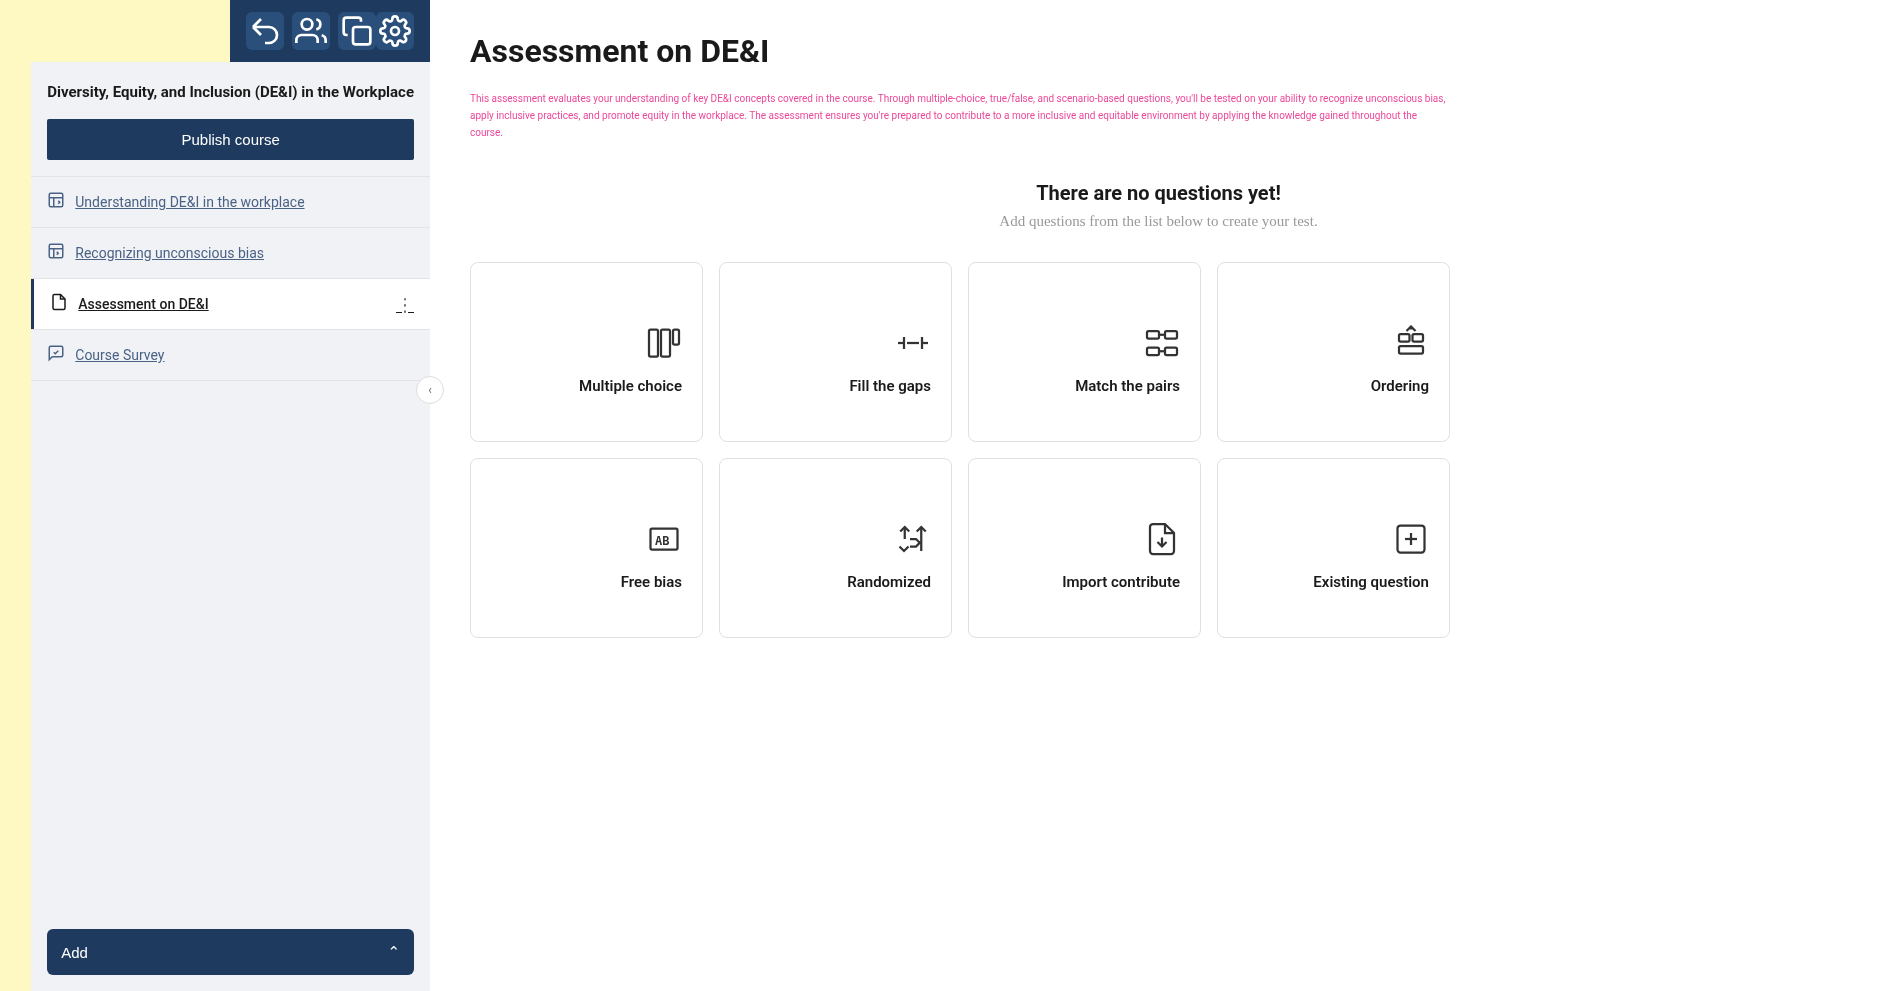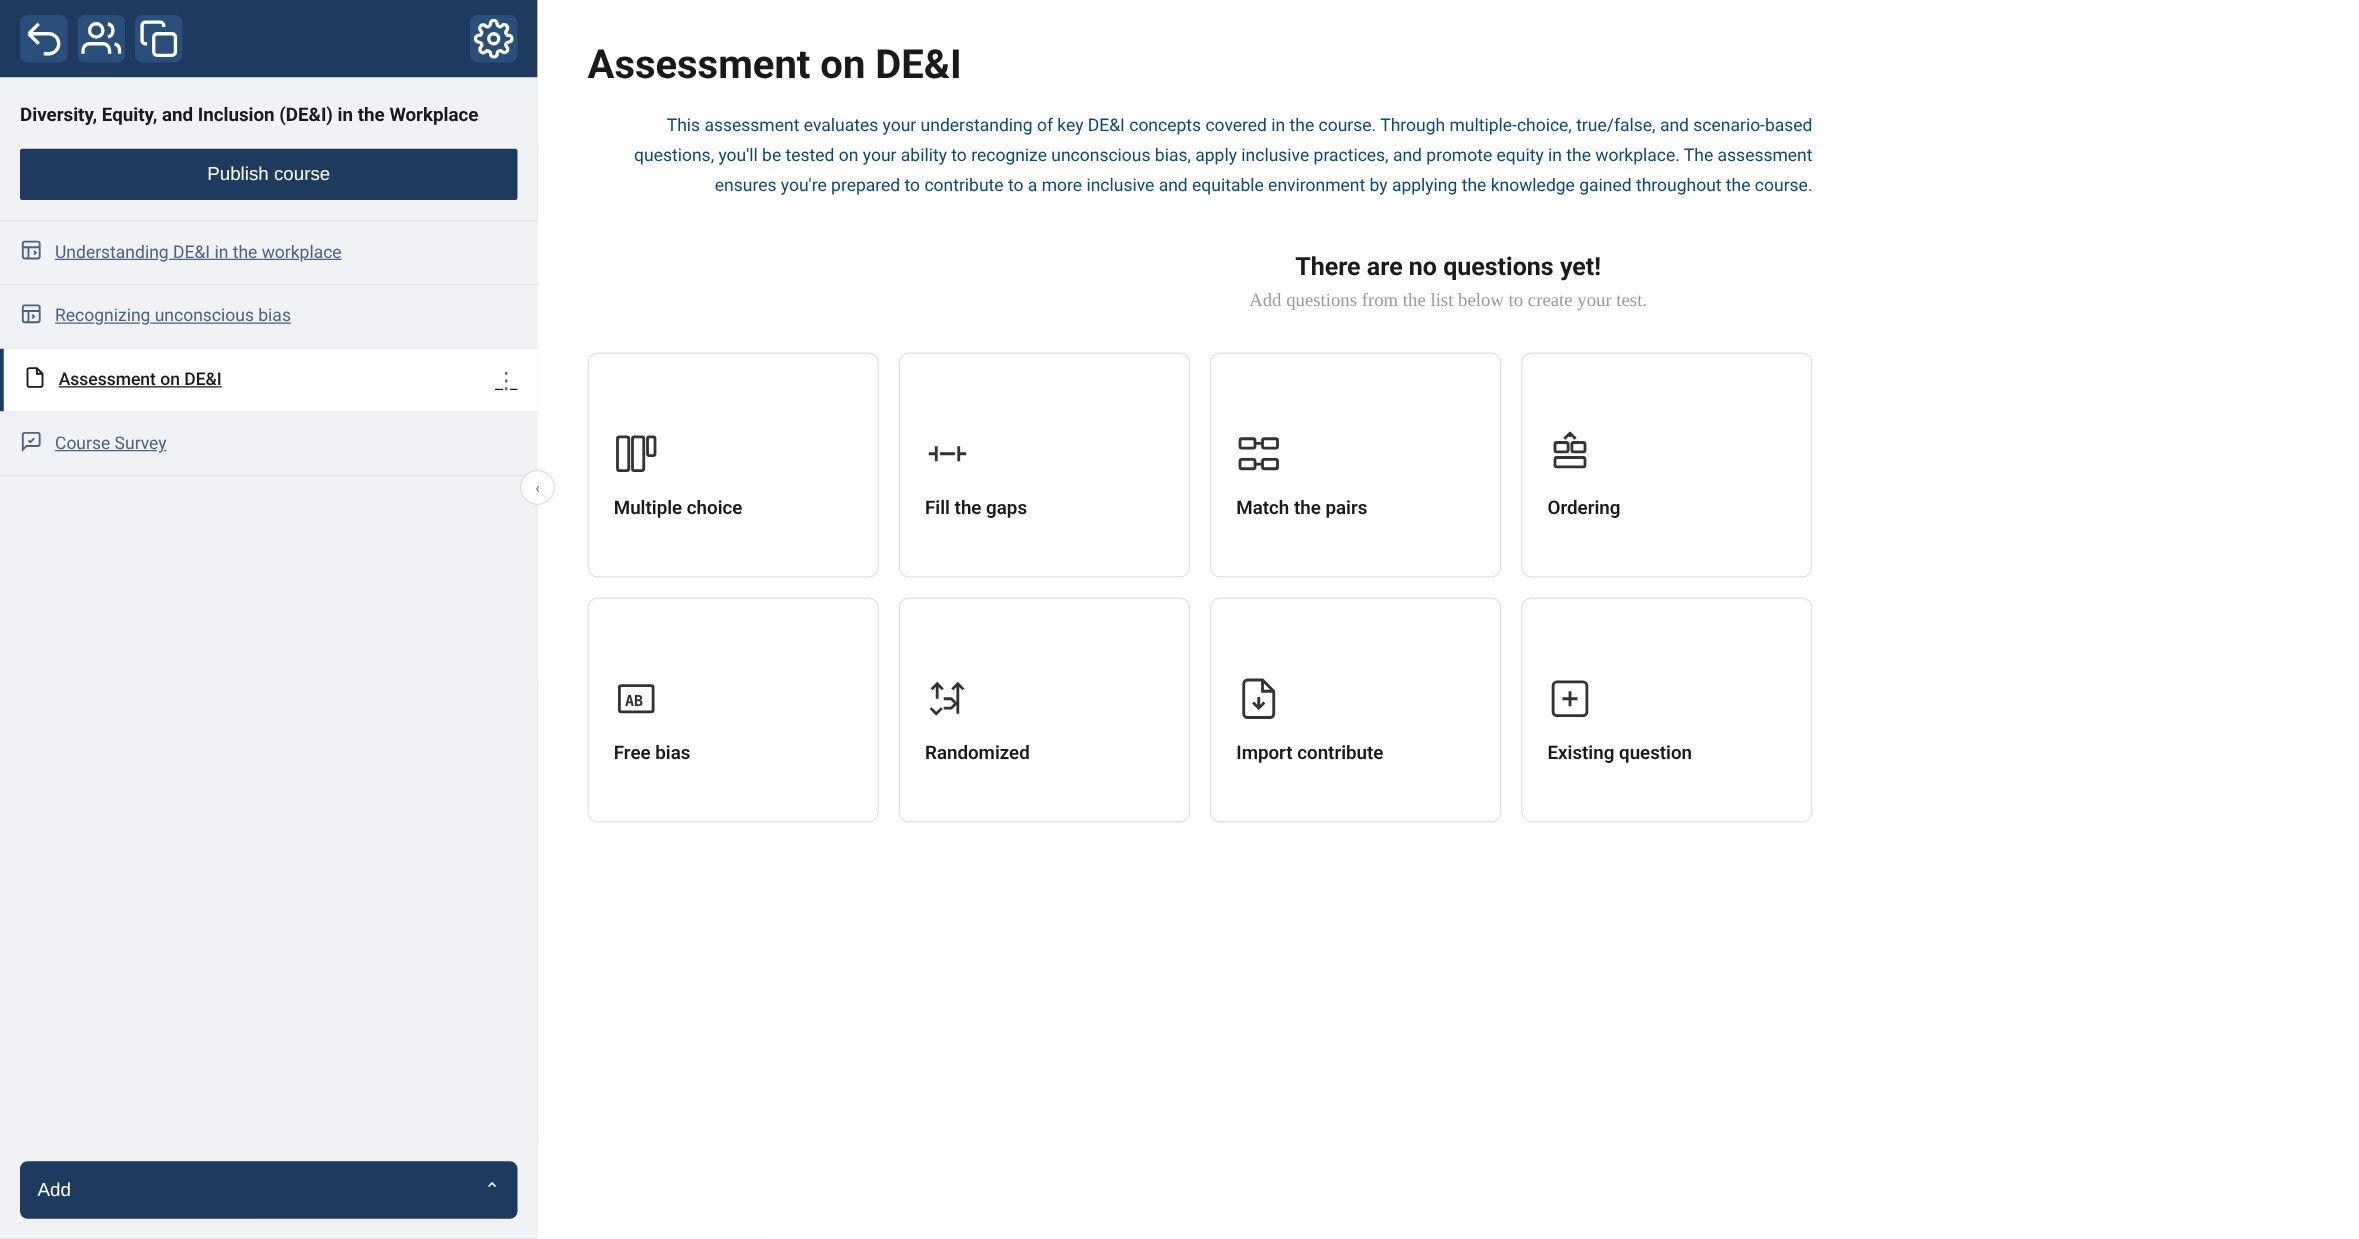--- a/index.html
+++ b/index.html
@@ -2,24 +2,25 @@
 <html><head>
   <meta charset="utf-8">
   <style>
     * { box-sizing: border-box; margin: 0; padding: 0; }
     body { font-family: -apple-system, BlinkMacSystemFont, 'Segoe UI', Roboto, sans-serif; display: flex; height: 991px; overflow: hidden; background: #f5f5f5; }
 
     
     .sidebar {
       width: 430px;
       min-width: 430px;
-      background: #4d7c0f;
+      background: #fef9c3;
       display: flex;
       flex-direction: column;
       height: 991px;
+      align-items: flex-end;
     }
     .sidebar-header {
       background: #1e3a5f;
       padding: 12px 16px;
       display: flex;
       align-items: center;
       justify-content: space-between;
     }
     .sidebar-header-icons {
       display: flex;
@@ -146,26 +147,25 @@
       padding: 32px 40px;
       position: relative;
     }
     .page-title {
       font-size: 32px;
       font-weight: 700;
       color: #1a1a1a;
       margin-bottom: 20px;
     }
     .page-description {
-      font-size: 14px;
-      color: #0c4a6e;
+      font-size: 10px;
+      color: #ec4899;
       line-height: 1.7;
       max-width: 980px;
       margin-bottom: 40px;
-      text-align: right;
     }
     .no-questions-section {
       text-align: center;
       margin-bottom: 32px;
     }
     .no-questions-title {
       font-size: 20px;
       font-weight: 700;
       color: #1a1a1a;
       margin-bottom: 8px;
@@ -182,21 +182,21 @@
       grid-template-columns: repeat(4, 1fr);
       gap: 16px;
       max-width: 980px;
     }
     .question-type-card {
       border: 1px solid #e0e0e0;
       border-radius: 8px;
       padding: 40px 20px 24px;
       display: flex;
       flex-direction: column;
-      align-items: flex-start;
+      align-items: flex-end;
       justify-content: center;
       cursor: pointer;
       background: white;
       gap: 16px;
       min-height: 180px;
       transition: border-color 0.2s;
     }
     .card-icon {
       font-size: 28px;
       color: #333;

